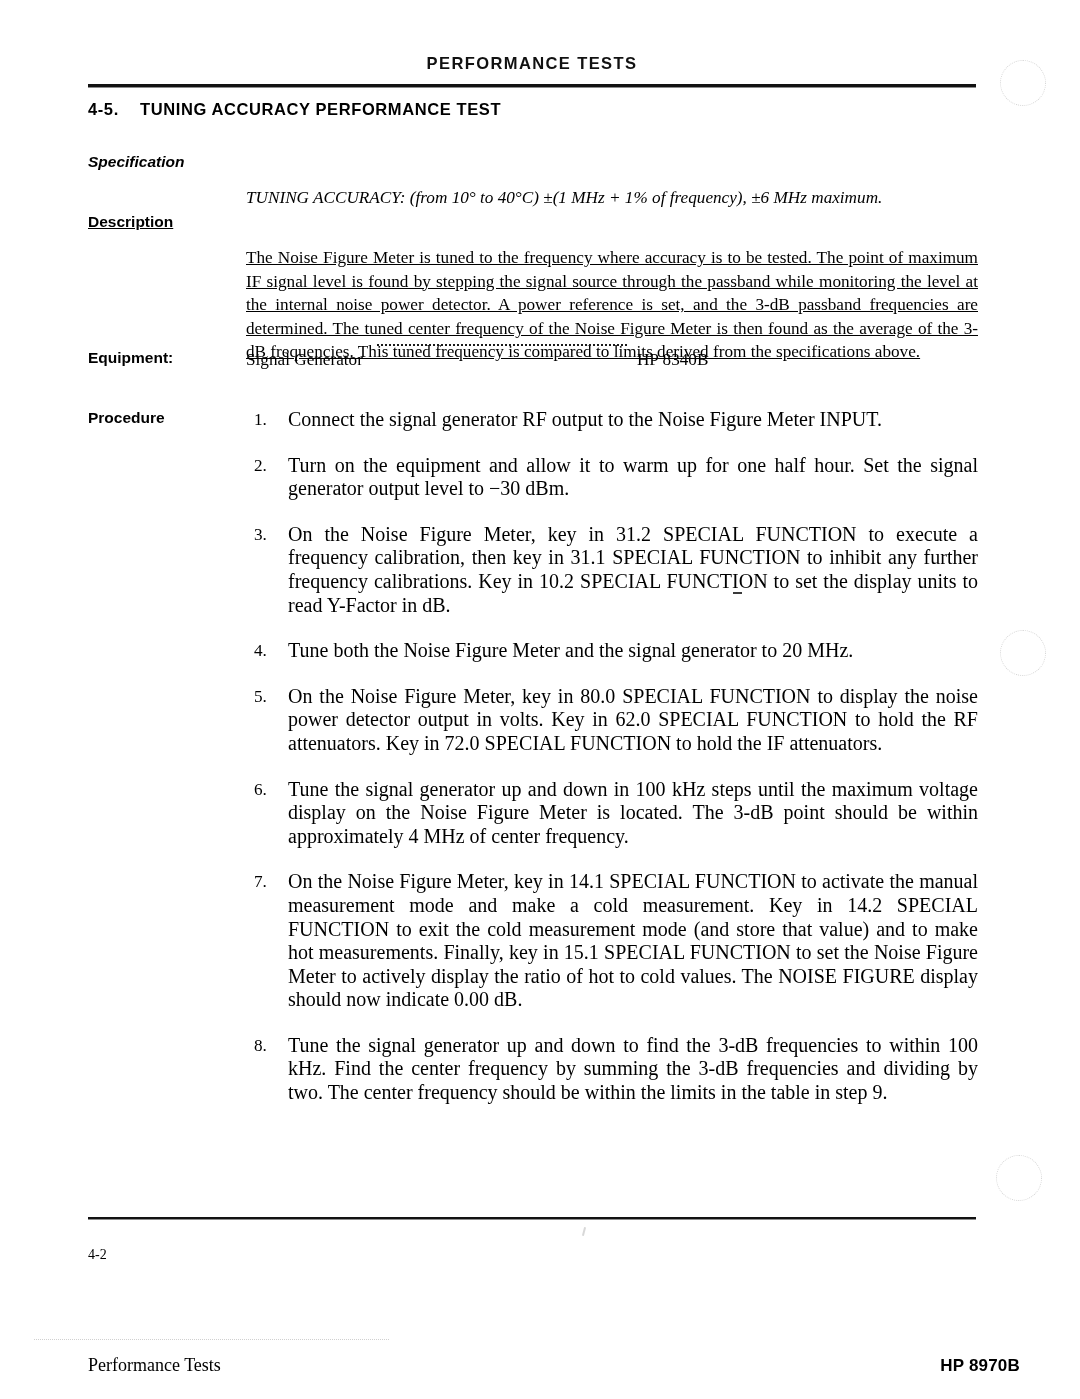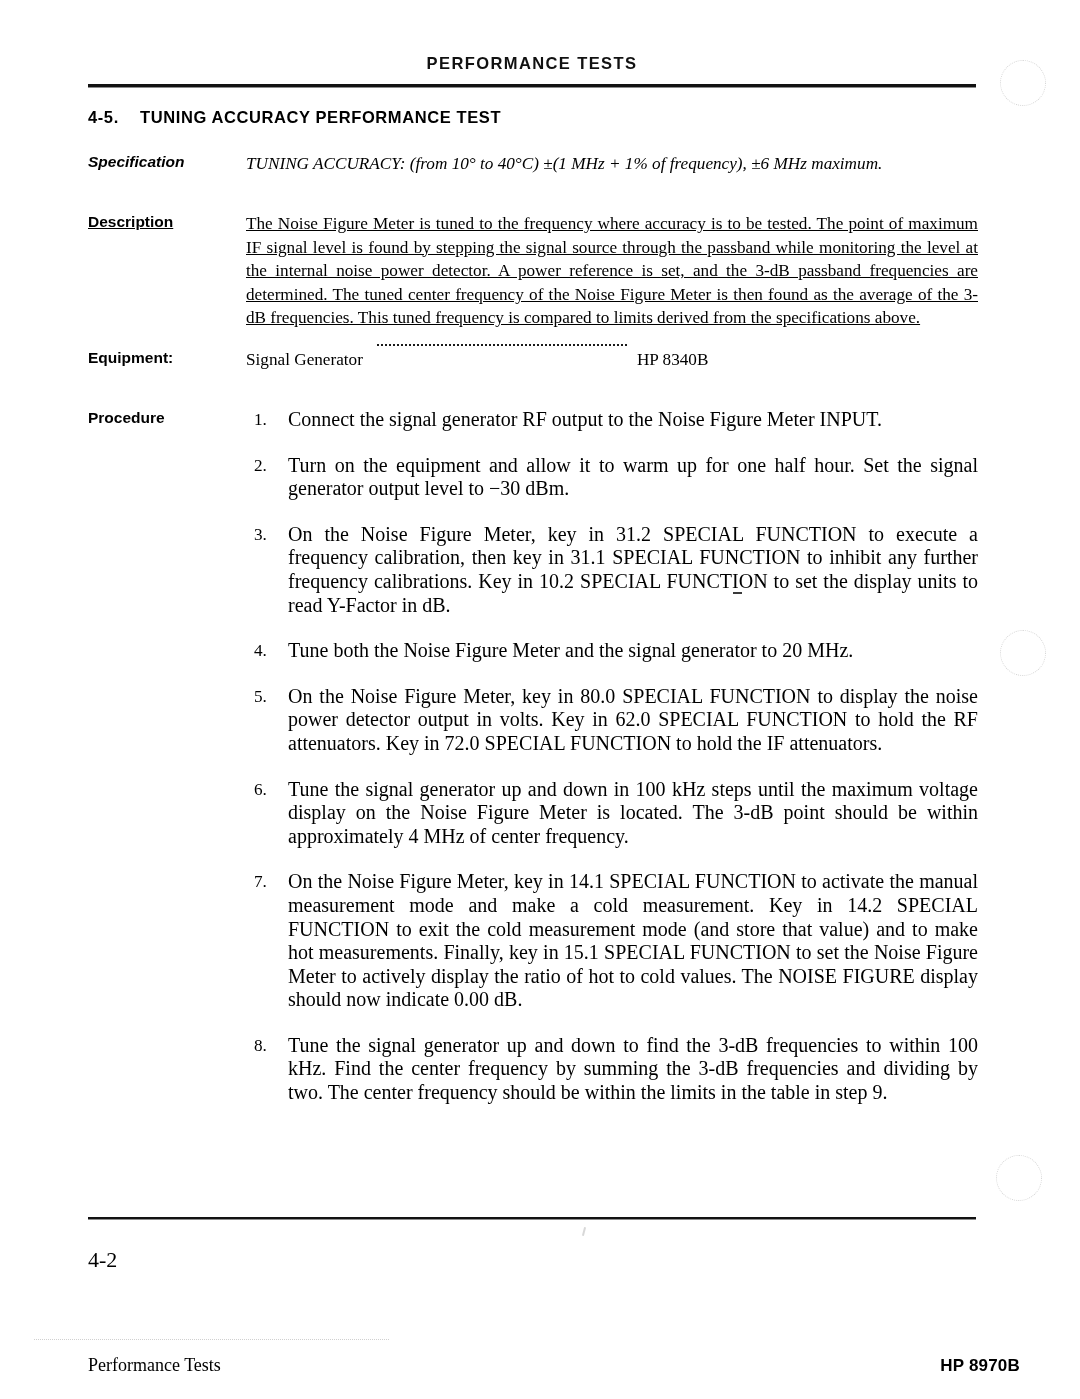--- a/index.html
+++ b/index.html
@@ -43,21 +43,21 @@
     background: #121212;
     box-shadow: 0 1px 0 rgba(0,0,0,0.45);
   }
   .rule.top { top: 84px; }
   .rule.bottom { top: 1217px; height: 2px; }
 
   
   .section-heading {
     position: absolute;
     left: 88px;
-    top: 108px;
+    top: 100px;
     font-family: "Liberation Sans", "DejaVu Sans", sans-serif;
     font-weight: bold;
     font-size: 16.5px;
     letter-spacing: 0.6px;
     white-space: nowrap;
   }
   .section-heading .num { display: inline-block; min-width: 52px; }
 
   
   .block {
@@ -75,20 +75,21 @@
     line-height: 1.25;
     white-space: nowrap;
   }
   .body-text {
     font-family: "Liberation Serif", "DejaVu Serif", serif;
     font-size: 17.2px;
     line-height: 23.6px;
     text-align: justify;
     text-justify: inter-word;
     hyphens: none;
+    margin-top: 34px;
   }
 
   #spec-block  { top: 152px; font-style: italic; }
   #desc-block  { top: 212px; text-decoration: underline; }
   #equip-block { top: 348px; }
 
   .equip-line {
     font-family: "Liberation Serif", "DejaVu Serif", serif;
     font-size: 17.2px;
     line-height: 23.6px;
@@ -146,21 +147,21 @@
     font-size: 17.2px;
   }
   li.tight { text-align: left; }
 
   
   .page-number {
     position: absolute;
     left: 88px;
     top: 1247px;
     font-family: "Liberation Serif", "DejaVu Serif", serif;
-    font-size: 22px;
+    font-size: 14px;
   }
   .footer-left {
     position: absolute;
     left: 88px;
     top: 1355px;
     font-family: "Liberation Serif", "DejaVu Serif", serif;
     font-size: 18px;
   }
   .footer-right {
     position: absolute;

